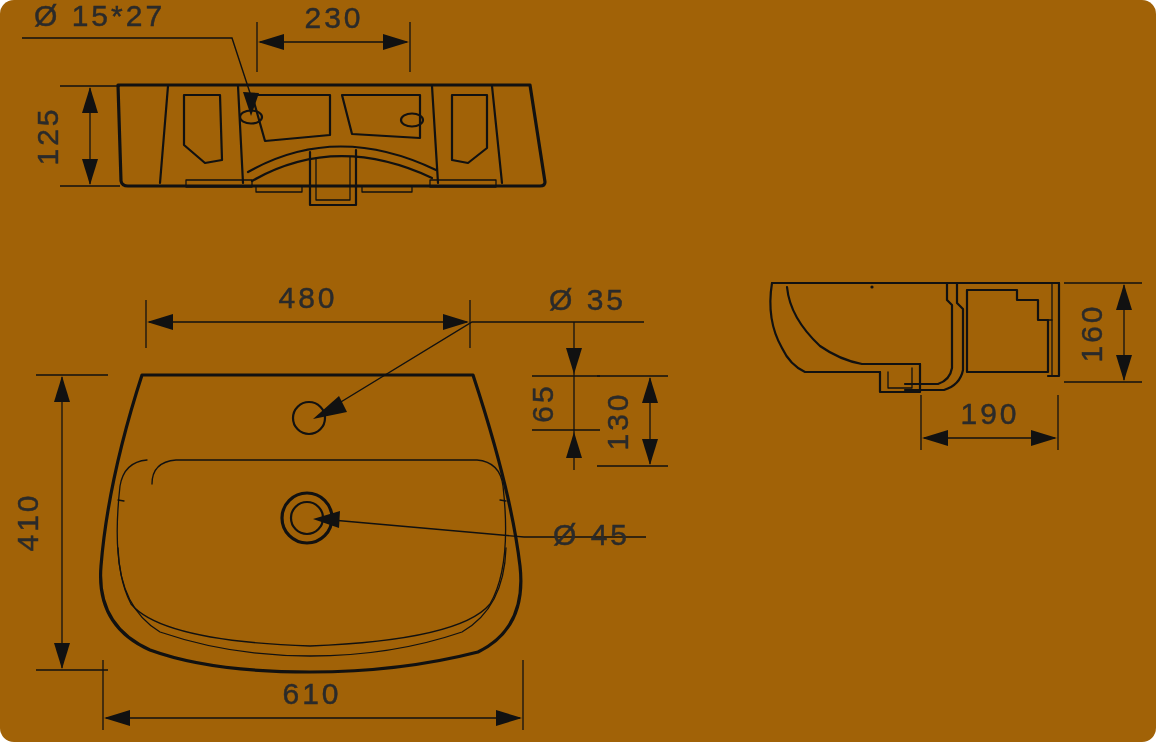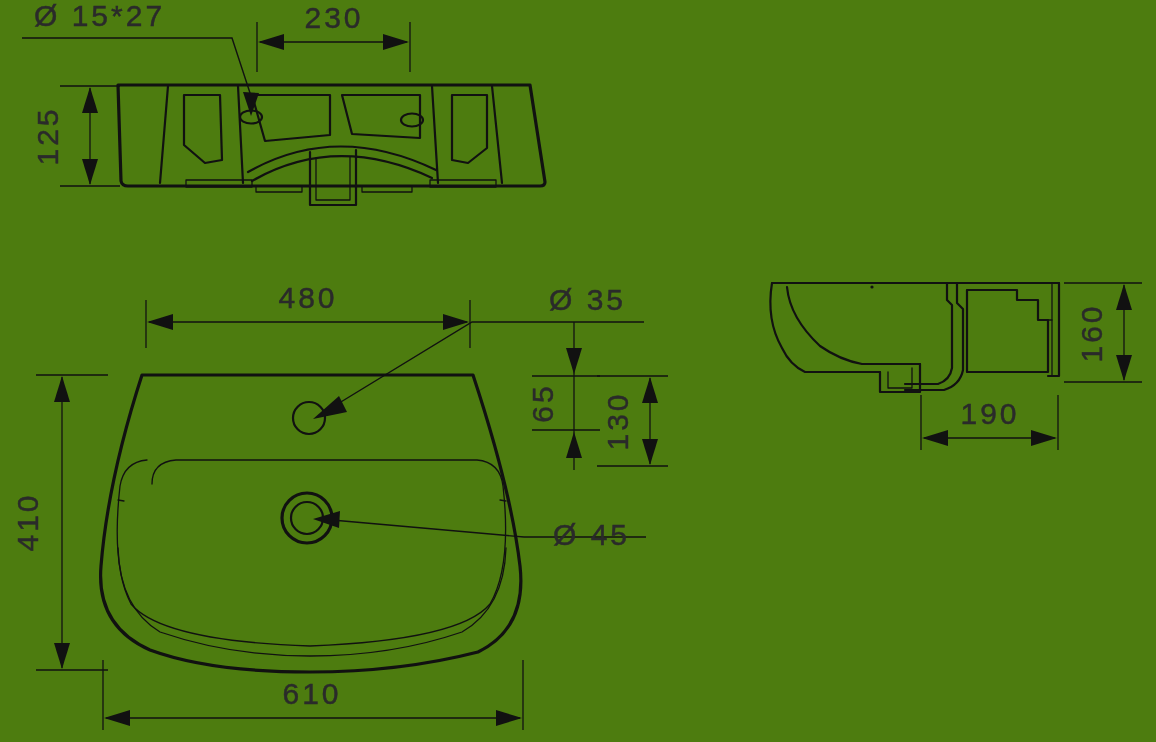--- a/index.html
+++ b/index.html
@@ -7,22 +7,23 @@
     padding: 0;
     background: #ffffff;
   }
   body {
     font-family: "Liberation Sans", sans-serif;
   }
   #drawing-root {
     position: relative;
     width: 1156px;
     height: 742px;
-    background: #4d7c0f;
+    background: #a16207;
     overflow: hidden;
+    border-radius: 14px;
   }
   svg.cad {
     position: absolute;
     left: 0;
     top: 0;
     width: 1156px;
     height: 742px;
     display: block;
   }
   .outline {

